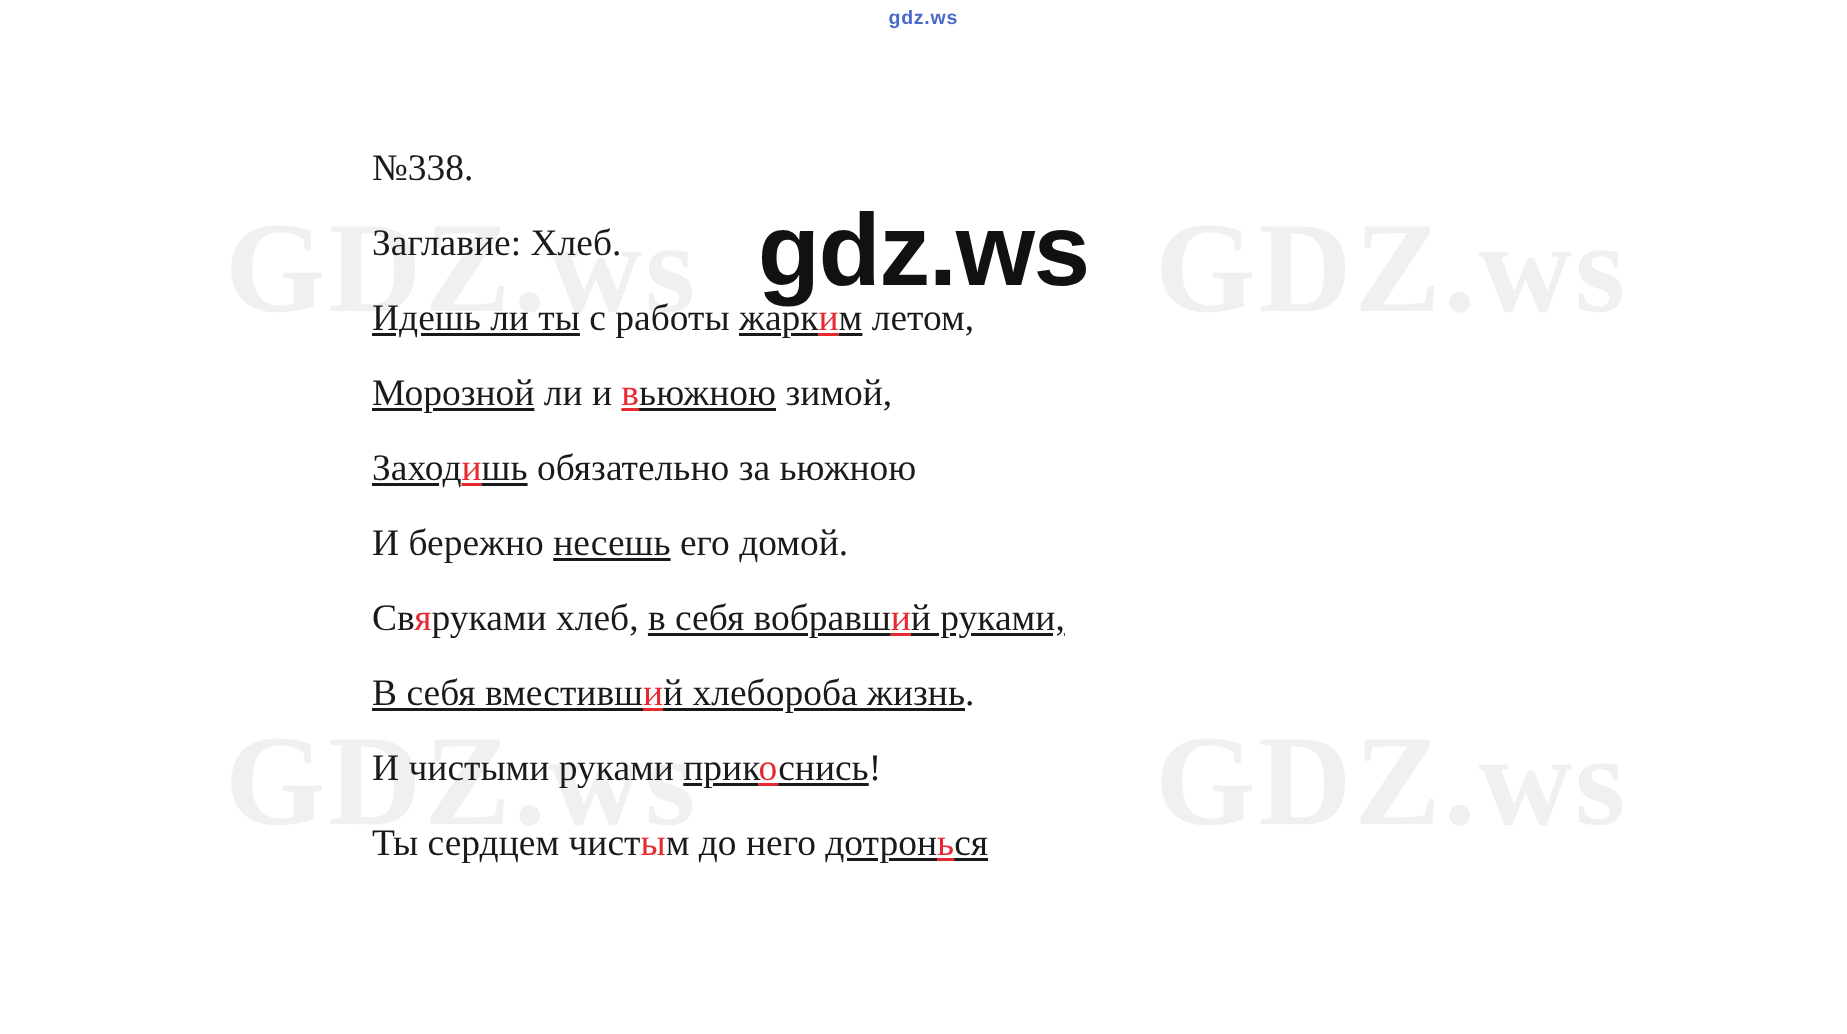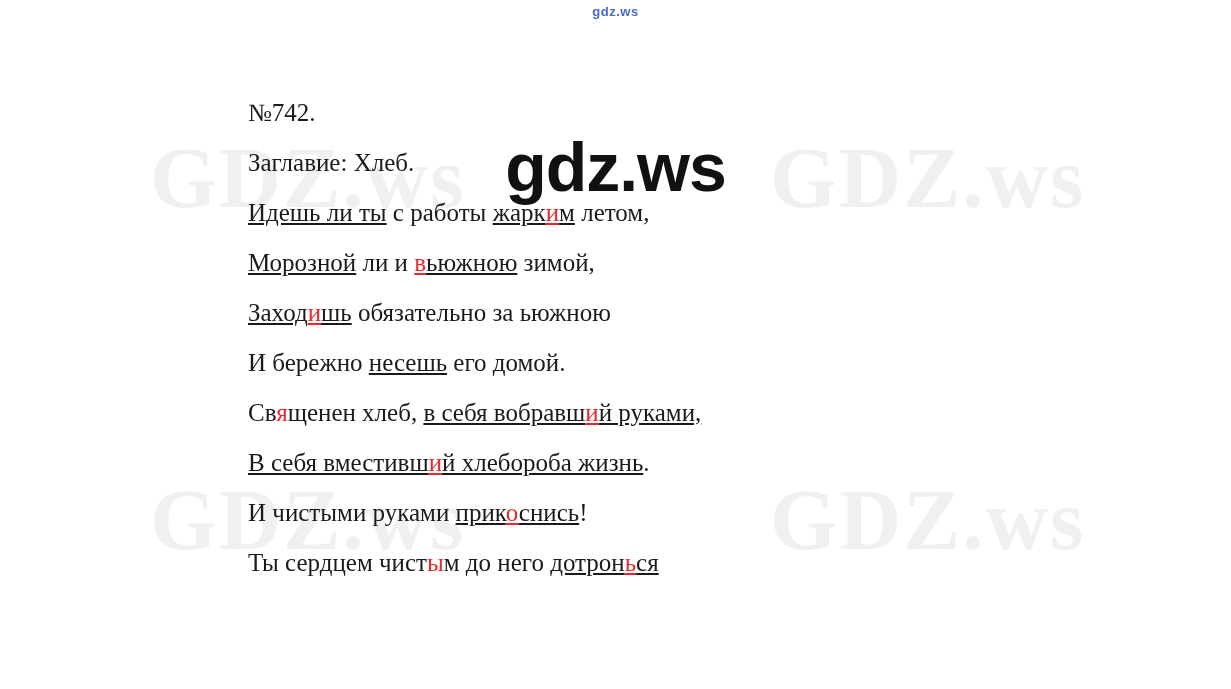--- a/index.html
+++ b/index.html
@@ -83,27 +83,27 @@
 <body>
 
 <div class="top-tag">gdz.ws</div>
 
 <div class="wm-bg wm-1">GDZ.ws</div>
 <div class="wm-bg wm-2">GDZ.ws</div>
 <div class="wm-bg wm-3">GDZ.ws</div>
 <div class="wm-bg wm-4">GDZ.ws</div>
 
 <div class="content">
-  <div class="line">№742.</div>
+  <div class="line">№338.</div>
   <div id="lines-container">
       <div class="line"><span>Заглавие: Хлеб.</span></div>
       <div class="line"><span class="u">Идешь ли ты</span><span> с работы </span><span class="u">жарк</span><span class="ru">и</span><span class="u">м</span><span> летом,</span></div>
       <div class="line"><span class="u">Морозной</span><span> ли и </span><span class="ru">в</span><span class="u">ьюжною</span><span> зимой,</span></div>
       <div class="line"><span class="u">Заход</span><span class="ru">и</span><span class="u">шь</span><span> обязательно за ьюжною</span></div>
       <div class="line"><span>И бережно </span><span class="u">несешь</span><span> его домой.</span></div>
-      <div class="line"><span>Св</span><span class="r">я</span><span>щенен хлеб, </span><span class="u">в себя вобравш</span><span class="ru">и</span><span class="u">й руками,</span></div>
+      <div class="line"><span>Св</span><span class="r">я</span><span>руками хлеб, </span><span class="u">в себя вобравш</span><span class="ru">и</span><span class="u">й руками,</span></div>
       <div class="line"><span class="u">В себя вместивш</span><span class="ru">и</span><span class="u">й хлебороба жизнь</span><span>.</span></div>
       <div class="line"><span>И чистыми руками </span><span class="u">прик</span><span class="ru">о</span><span class="u">снись</span><span>!</span></div>
       <div class="line"><span>Ты сердцем чист</span><span class="r">ы</span><span>м до него </span><span class="u">дотрон</span><span class="ru">ь</span><span class="u">ся</span></div>
     </div>
 </div>
 
 <div class="wm-main">gdz.ws</div>
 
 </body></html>

